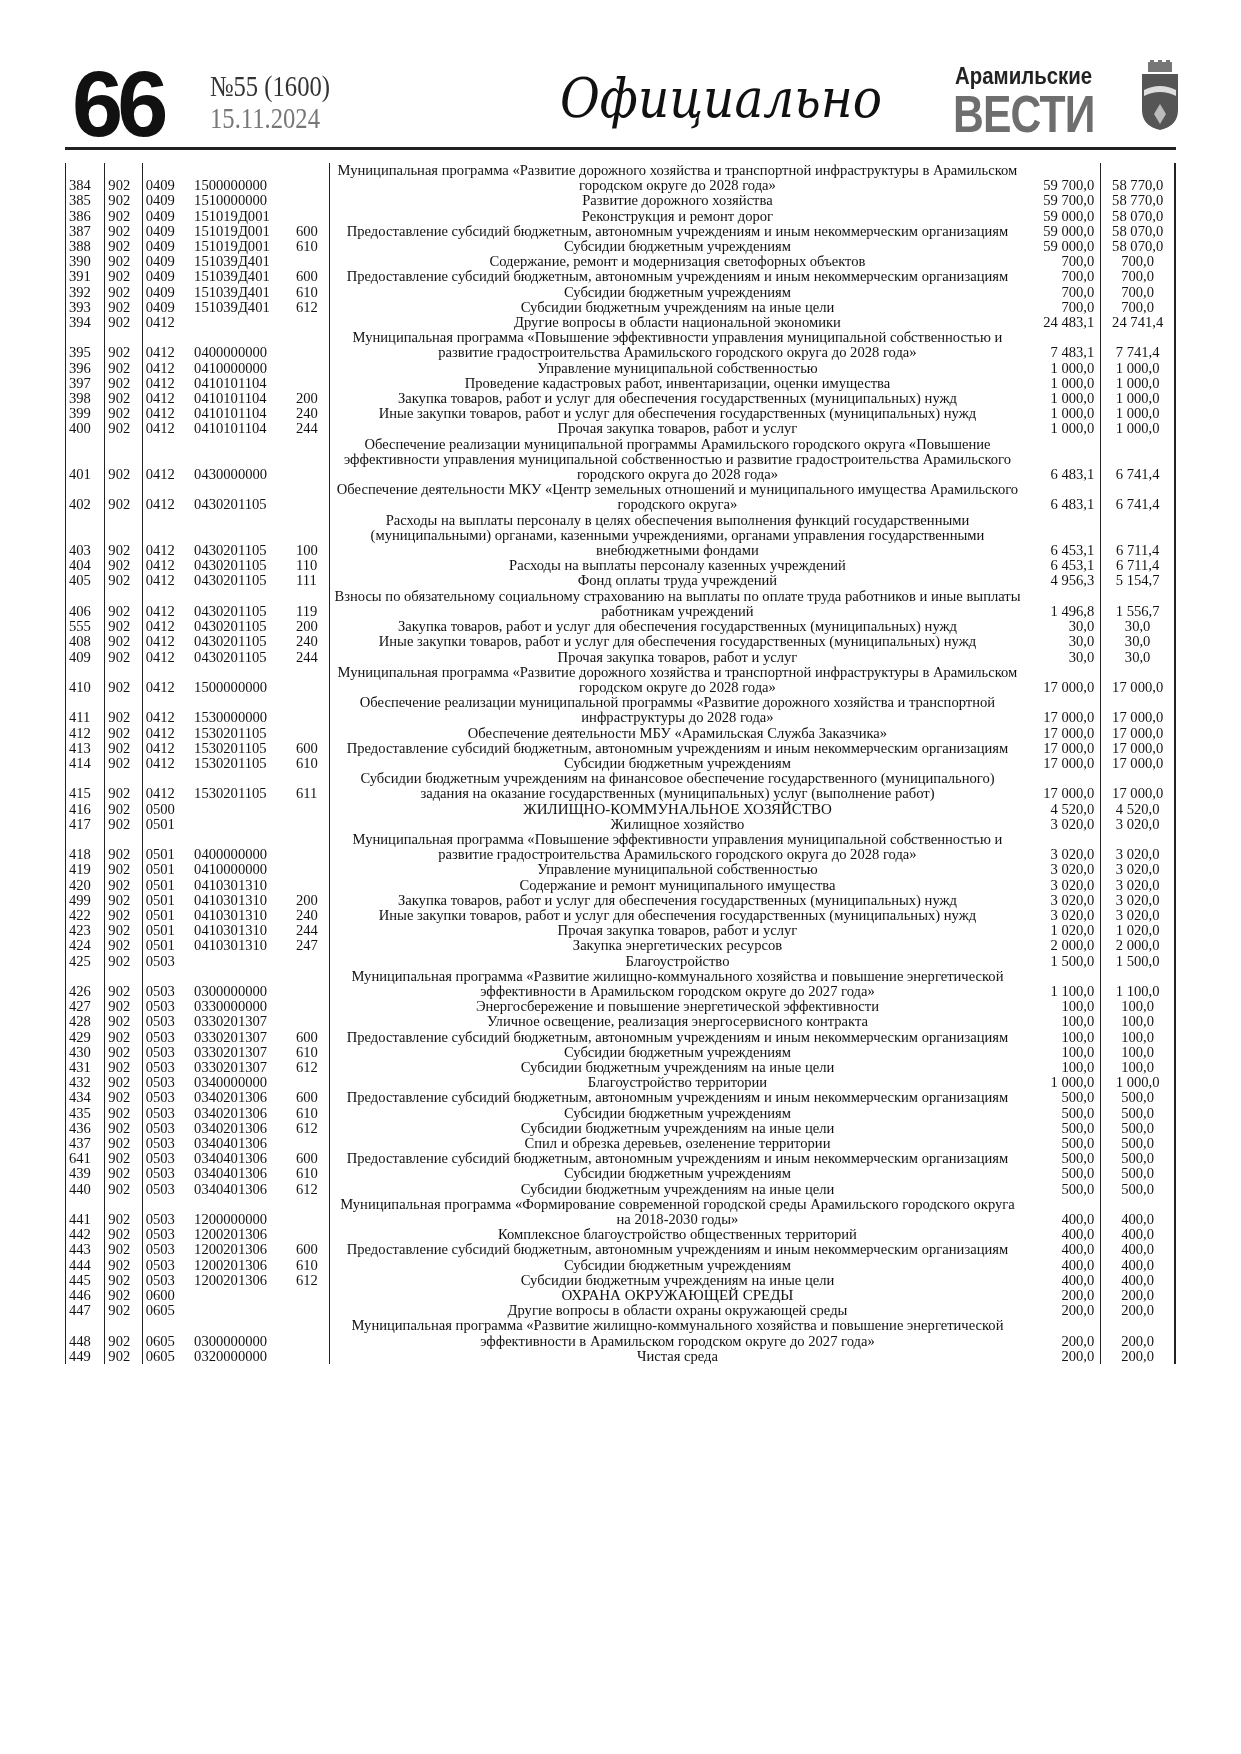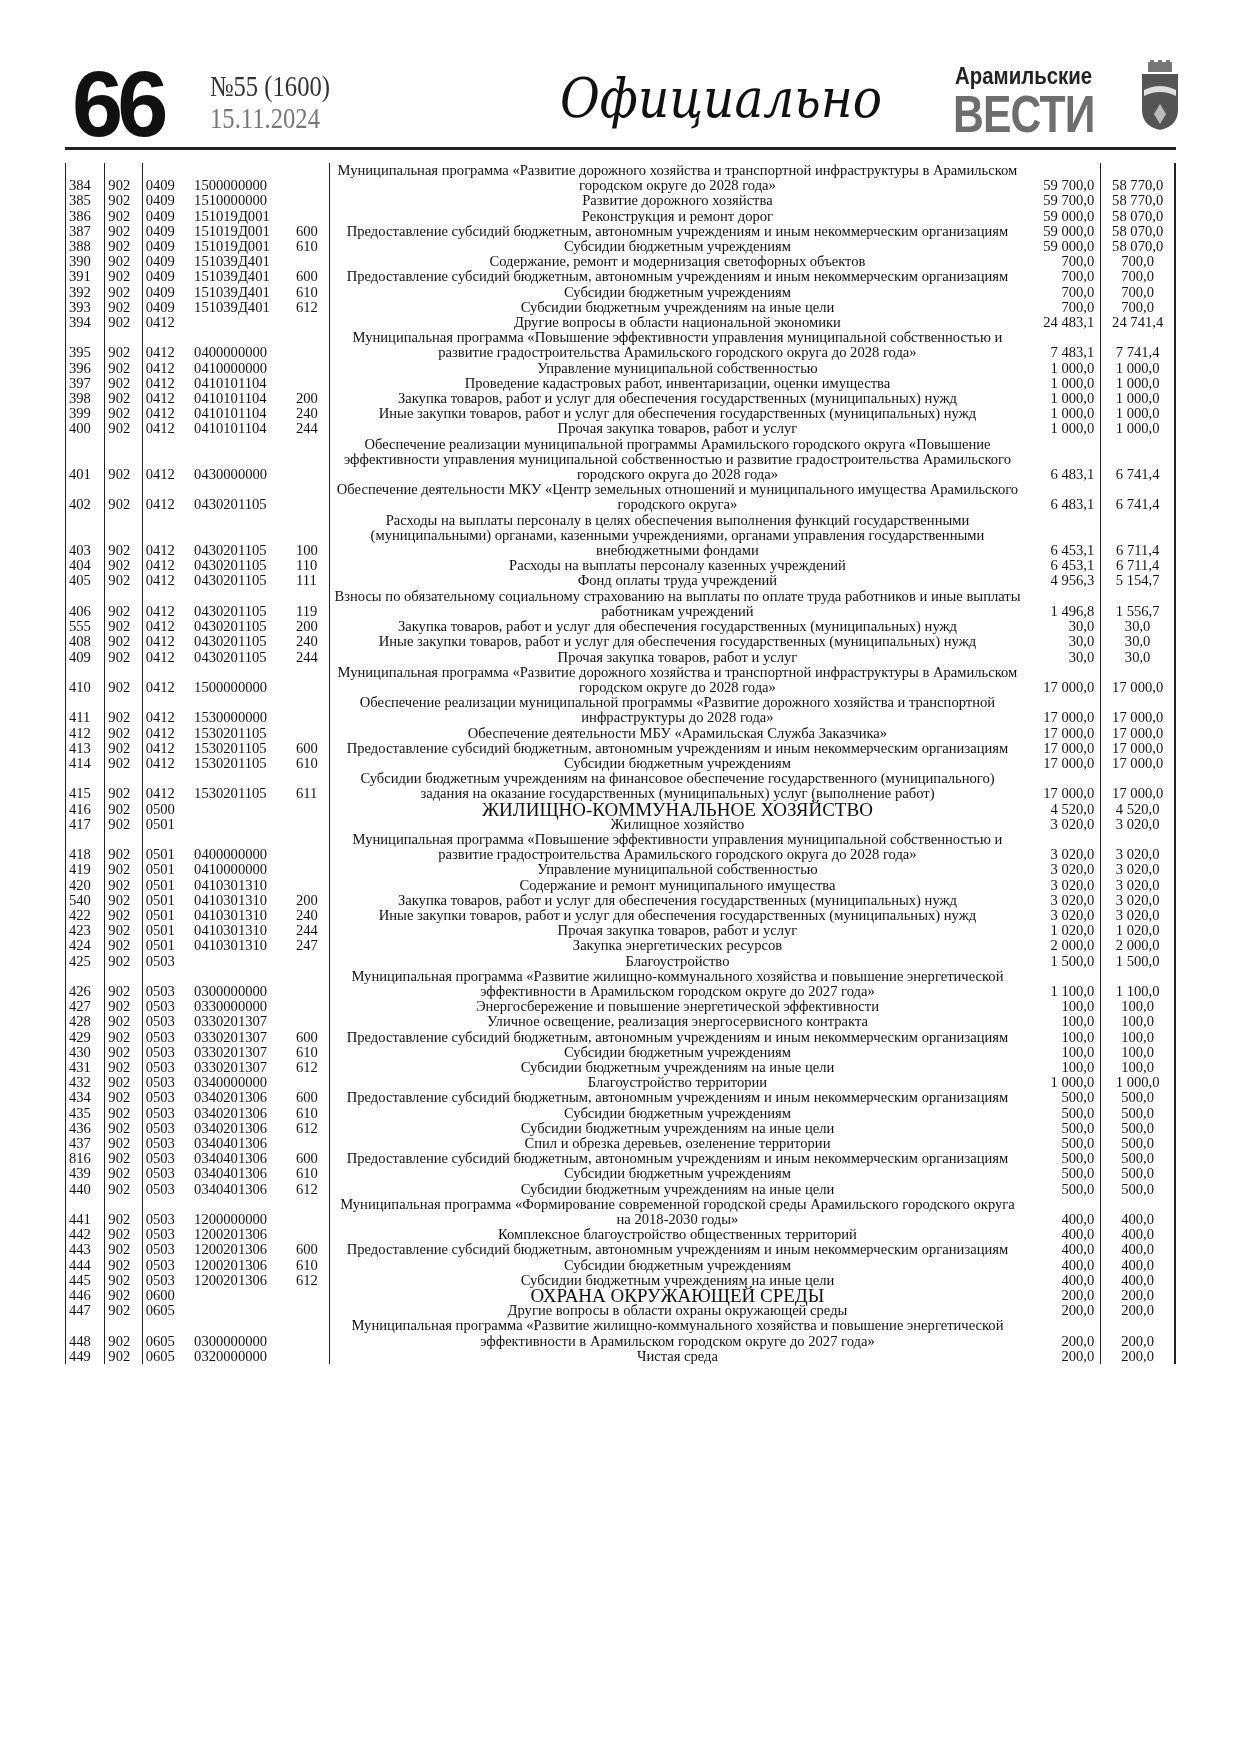--- a/index.html
+++ b/index.html
@@ -17,21 +17,21 @@
   table{border-collapse:collapse;width:1111px;table-layout:fixed;font-size:14.6px;line-height:15.2px;}
   td{padding:0 3px;vertical-align:bottom;white-space:nowrap;}
   td.n{width:32px;border-left:1.5px solid #222;border-right:1.5px solid #222;text-align:left;}
   td.a{width:30px;border-right:1.5px solid #222;}
   td.s{width:42px;}
   td.c{width:95px;}
   td.v{width:30px;border-right:1.5px solid #222;}
   td.d{width:680px;text-align:center;white-space:normal;padding:0 4px;}
   td.x{width:66px;text-align:right;padding-right:6px;}
   td.y{width:66px;text-align:center;border-left:1.5px solid #222;border-right:2px solid #222;}
-  td.d.caps{font-size:19px;}
+  td.d.caps{font-size:15px;}
 </style>
 </head>
 <body>
 
 <div class="hdr">
   <div class="pnum">66</div>
   <div class="issue">№55 (1600)</div>
   <div class="date">15.11.2024</div>
   <div class="section">Официально</div>
   <div class="logo-top">Арамильские</div>
@@ -405,21 +405,21 @@
           <td class="n">420</td>
           <td class="a">902</td>
           <td class="s">0501</td>
           <td class="c">0410301310</td>
           <td class="v"></td>
           <td class="d">Содержание и ремонт муниципального имущества</td>
           <td class="x">3 020,0</td>
           <td class="y">3 020,0</td>
         </tr>
         <tr>
-          <td class="n">540</td>
+          <td class="n">499</td>
           <td class="a">902</td>
           <td class="s">0501</td>
           <td class="c">0410301310</td>
           <td class="v">200</td>
           <td class="d">Закупка товаров, работ и услуг для обеспечения государственных (муниципальных) нужд</td>
           <td class="x">3 020,0</td>
           <td class="y">3 020,0</td>
         </tr>
         <tr>
           <td class="n">422</td>
@@ -565,21 +565,21 @@
           <td class="n">437</td>
           <td class="a">902</td>
           <td class="s">0503</td>
           <td class="c">0340401306</td>
           <td class="v"></td>
           <td class="d">Спил и обрезка деревьев, озеленение территории</td>
           <td class="x">500,0</td>
           <td class="y">500,0</td>
         </tr>
         <tr>
-          <td class="n">816</td>
+          <td class="n">641</td>
           <td class="a">902</td>
           <td class="s">0503</td>
           <td class="c">0340401306</td>
           <td class="v">600</td>
           <td class="d">Предоставление субсидий бюджетным, автономным учреждениям и иным некоммерческим организациям</td>
           <td class="x">500,0</td>
           <td class="y">500,0</td>
         </tr>
         <tr>
           <td class="n">439</td>

